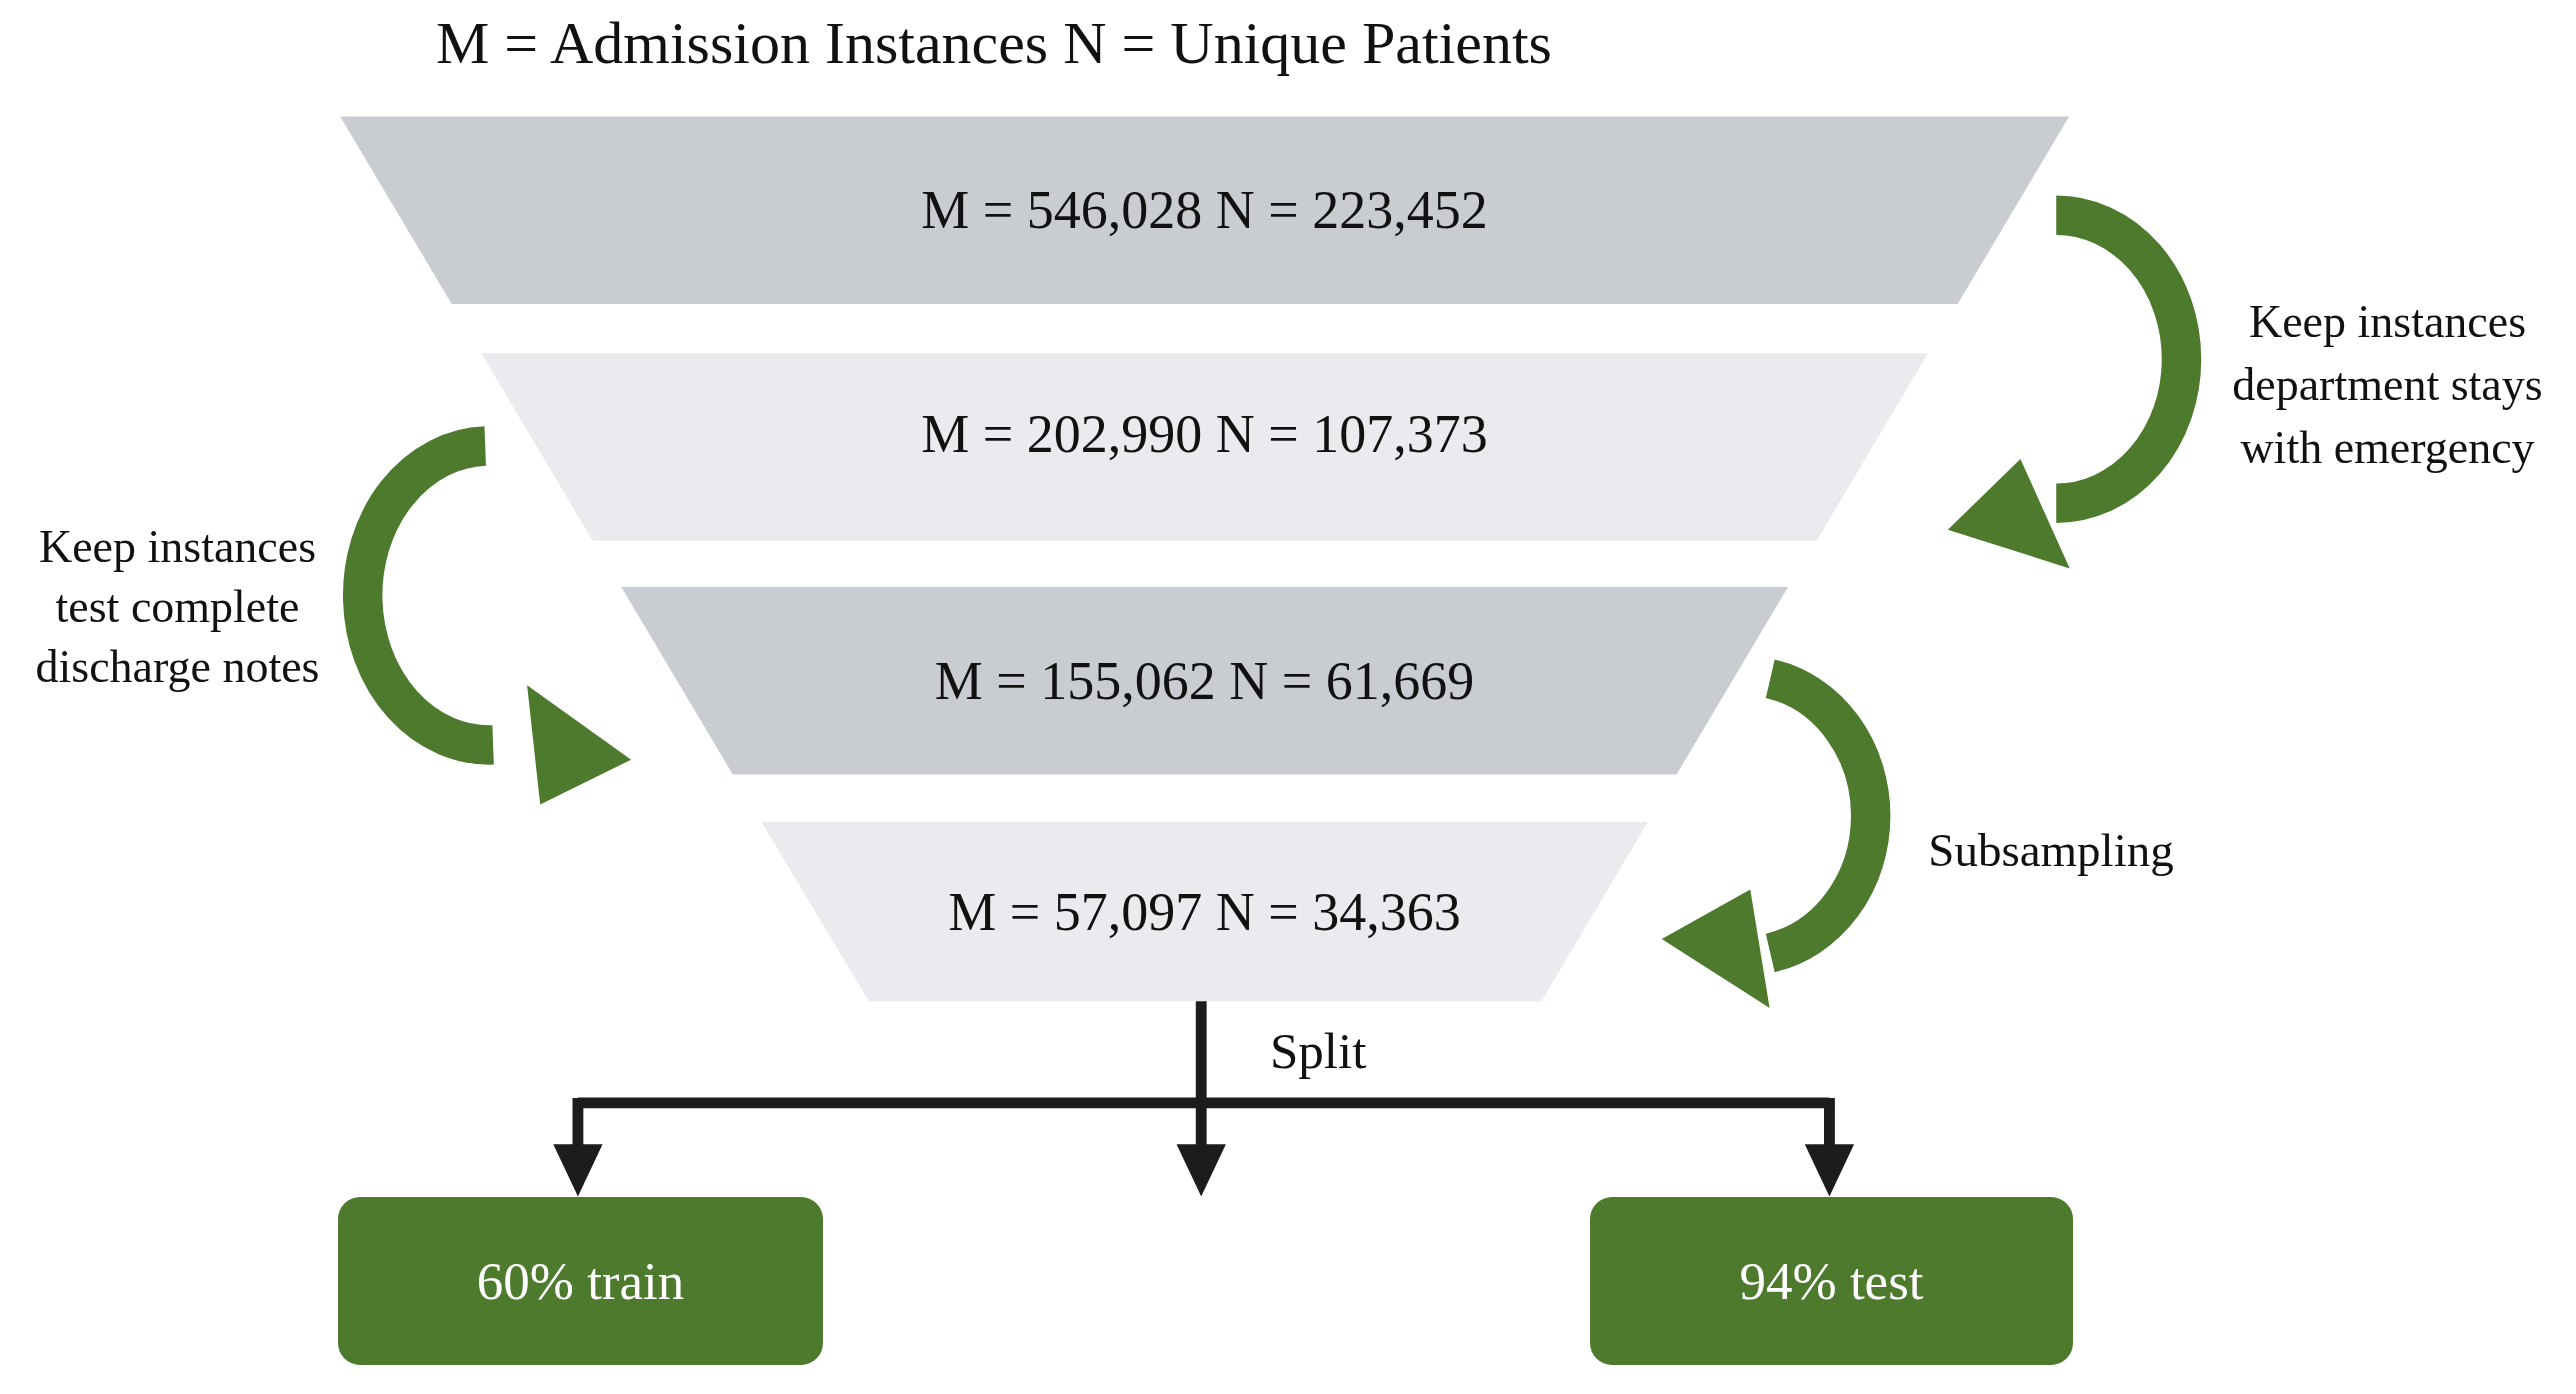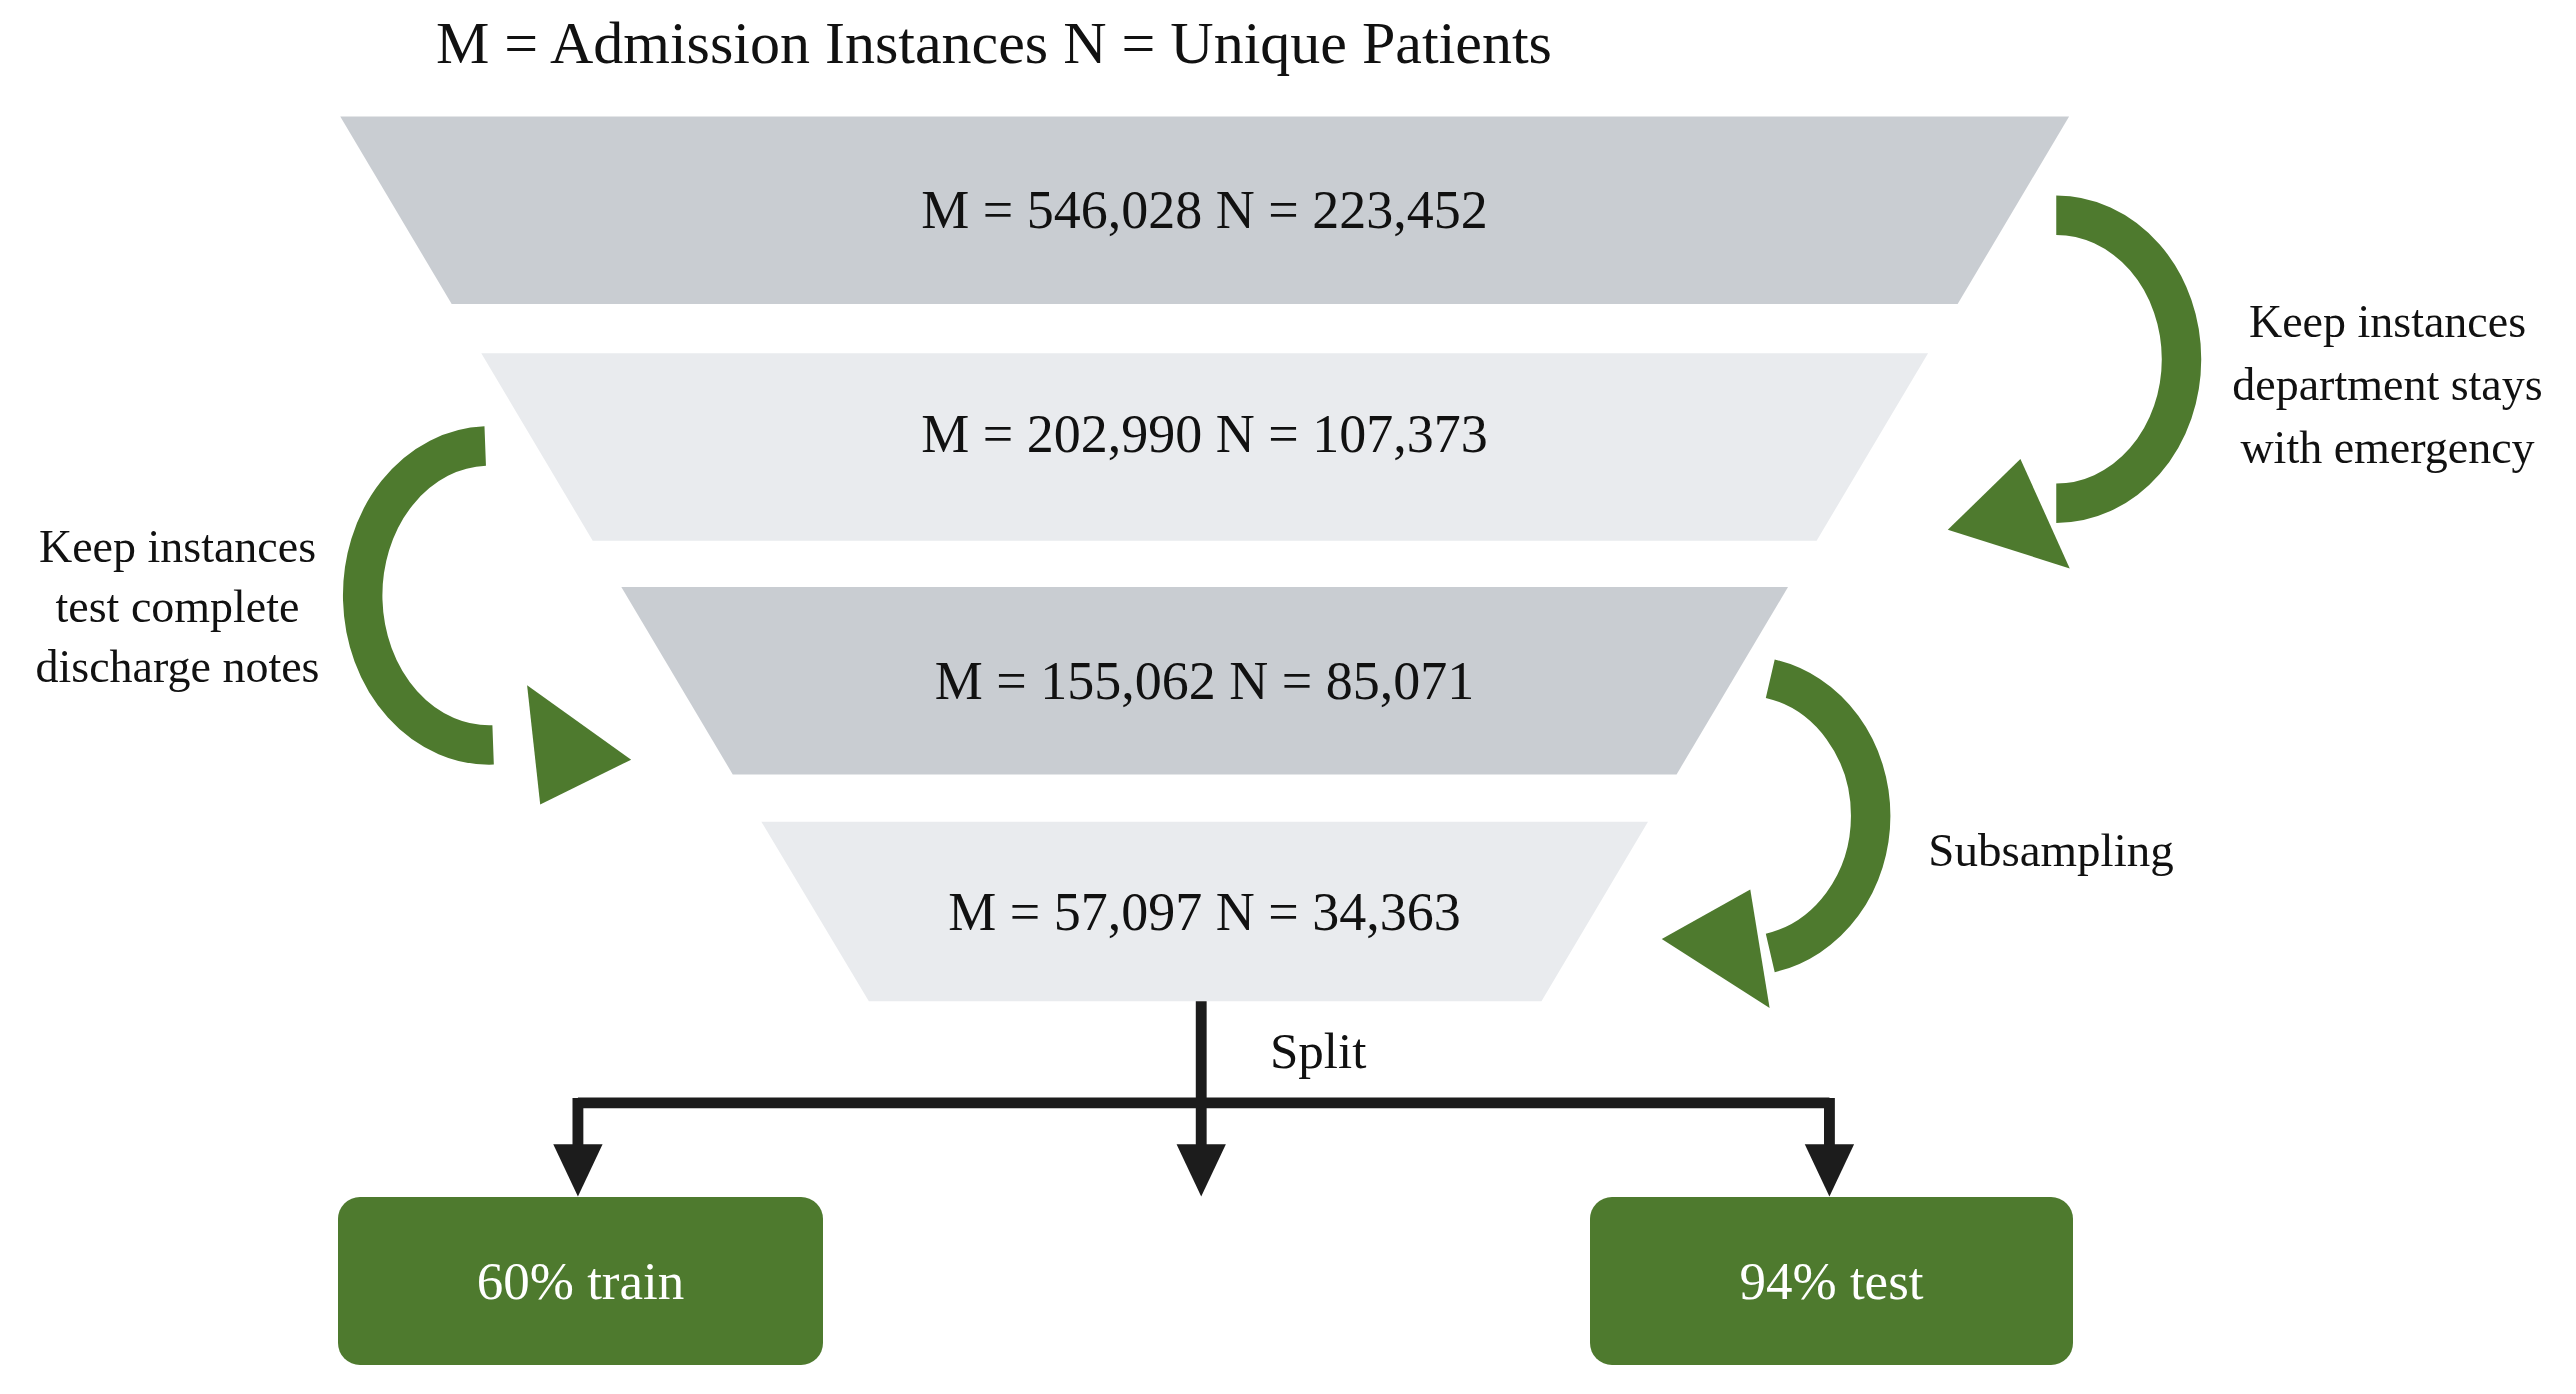--- a/index.html
+++ b/index.html
@@ -53,21 +53,21 @@
     <path d="M 1218 1015 V 1165 M 586 1118 H 1855 M 586 1113 V 1165 M 1855 1113 V 1165" fill="none" stroke-width="11" stroke="#1c1c1c"></path>
     <polygon points="561,1160 611,1160 586,1213" fill="#1c1c1c"></polygon>
     <polygon points="1193,1160 1243,1160 1218,1213" fill="#1c1c1c"></polygon>
     <polygon points="1830,1160 1880,1160 1855,1213" fill="#1c1c1c"></polygon>
   </svg>
 
   <div class="abs title">M = Admission Instances N = Unique Patients</div>
 
   <div class="abs band-label" style="left:340px;top:116px;width:1729px;height:187px;">M = 546,028 N = 223,452</div>
   <div class="abs band-label" style="left:481px;top:340px;width:1447px;height:187px;">M = 202,990 N = 107,373</div>
-  <div class="abs band-label" style="left:621px;top:587px;width:1167px;height:187px;">M = 155,062 N = 85,071</div>
+  <div class="abs band-label" style="left:621px;top:587px;width:1167px;height:187px;">M = 155,062 N = 61,669</div>
   <div class="abs band-label" style="left:761px;top:822px;width:887px;height:179px;">M = 57,097 N = 34,363</div>
 
   <div class="abs side-note" style="left:2199px;top:290px;width:377px;line-height:63px;">
     <span>Keep instances</span>
     <span>department stays</span>
     <span>with emergency</span>
   </div>
 
   <div class="abs side-note" style="left:8px;top:517px;width:339px;">
     <span>Keep instances</span>

